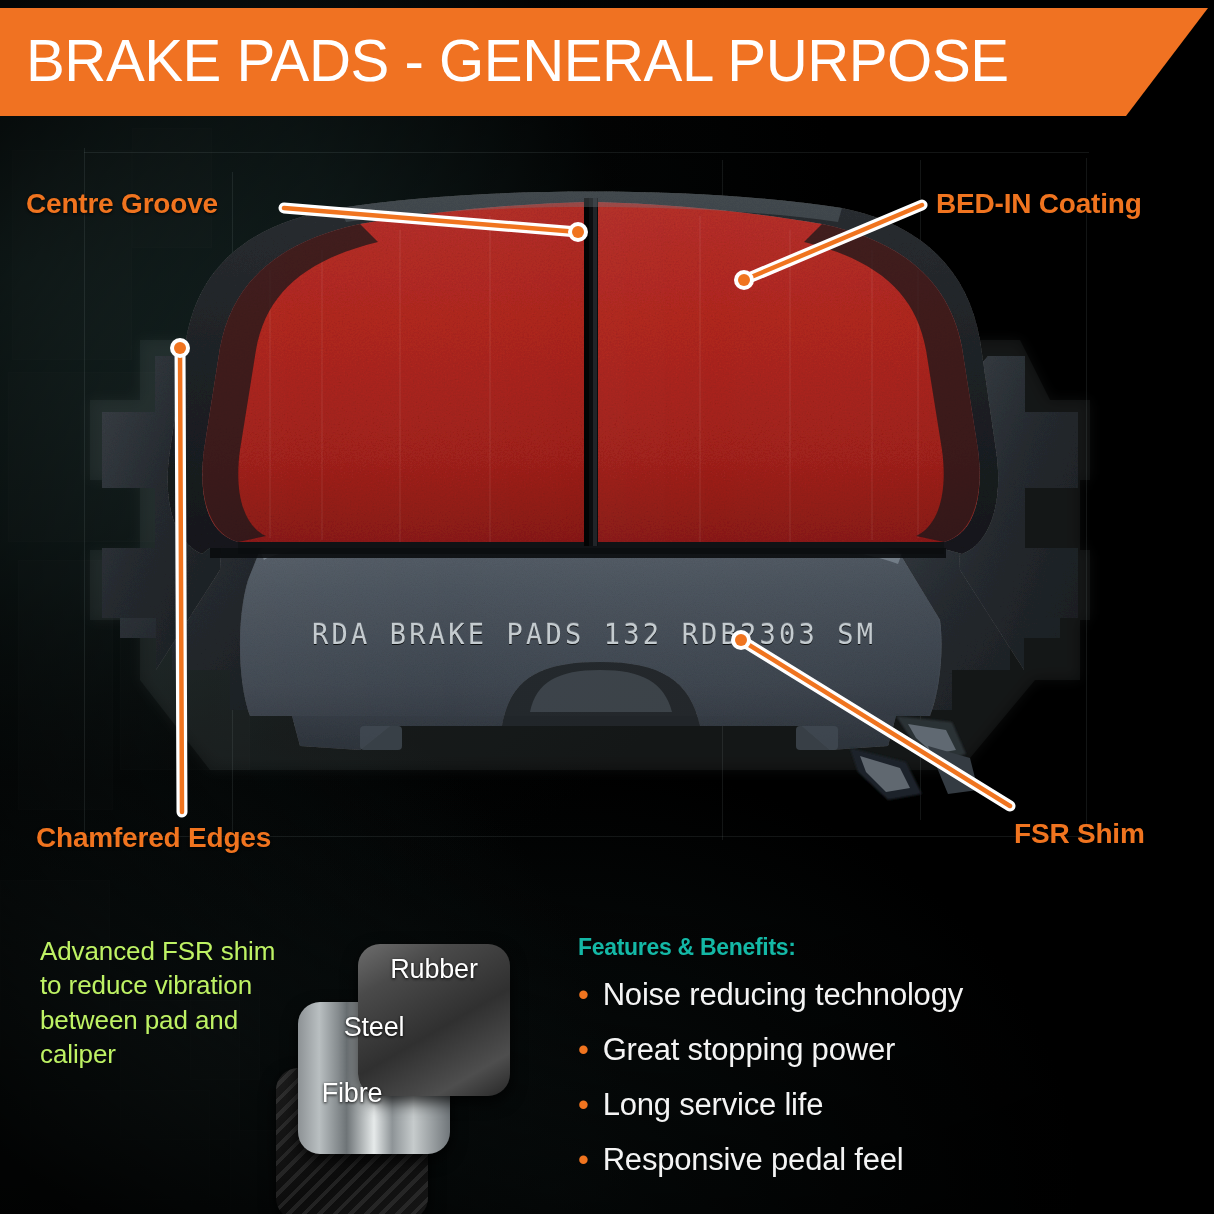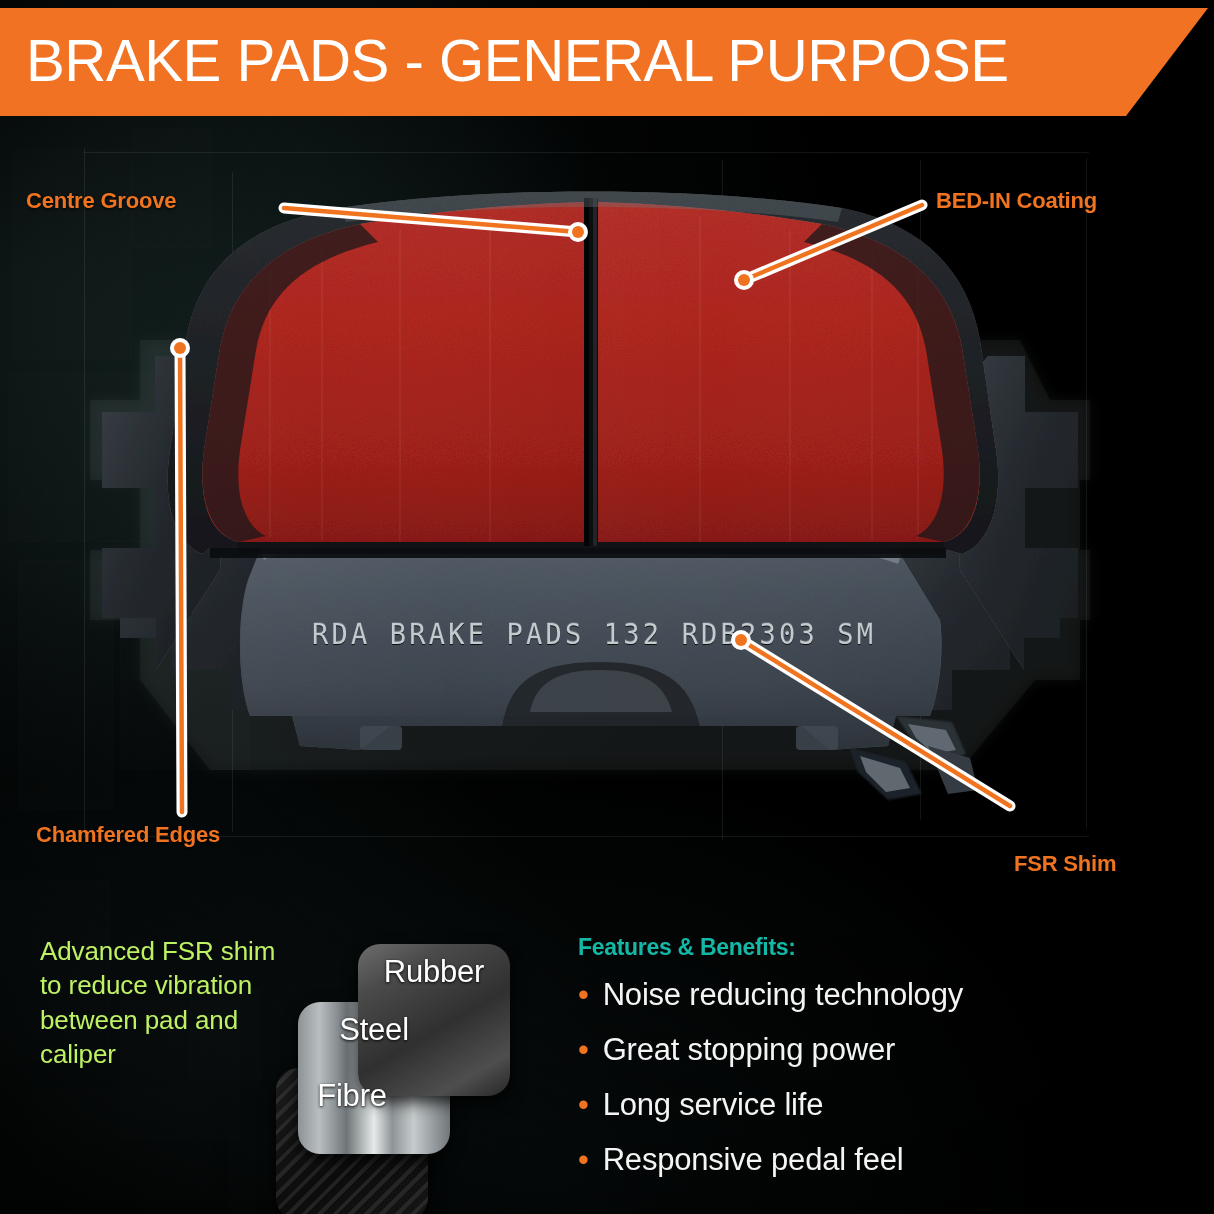--- a/index.html
+++ b/index.html
@@ -97,30 +97,30 @@
     text-shadow: 0 1px 0 rgba(0,0,0,0.85), 0 -1px 0 rgba(255,255,255,0.18);
     white-space: nowrap;
     opacity: 0.92;
     transform: scaleY(1.06);
   }
 
   
   .callout {
     position: absolute;
     color: #f0741f;
-    font-size: 22px;
+    font-size: 28px;
     font-weight: 700;
     white-space: nowrap;
     letter-spacing: -0.2px;
     text-shadow: 0 1px 3px rgba(0,0,0,0.9);
   }
   .co-centre-groove { left: 26px;  top: 188px; }
   .co-bedin        { left: 936px; top: 188px; }
   .co-chamfered    { left: 36px;  top: 822px; }
-  .co-fsr          { left: 1014px; top: 818px; margin-top: 33px; }
+  .co-fsr          { left: 1014px; top: 818px; }
 
   
   .leaders { position: absolute; left: 0; top: 0; width: 1214px; height: 1214px; pointer-events: none; }
 
   
   .desc {
     position: absolute;
     left: 40px; top: 934px;
     width: 300px;
     color: #bef264;
@@ -134,21 +134,21 @@
   .sw {
     position: absolute;
     border-radius: 22px;
     display: flex;
     align-items: flex-start;
     justify-content: center;
     overflow: hidden;
   }
   .sw-label {
     color: #ffffff;
-    font-size: 31px;
+    font-size: 27px;
     letter-spacing: -0.2px;
     text-shadow: 0 1px 3px rgba(0,0,0,0.95);
     position: relative;
     z-index: 3;
     padding-top: 10px;
   }
   .sw-rubber {
     left: 122px; top: 14px; width: 152px; height: 152px;
     background: linear-gradient(150deg, #6d6d6d 0%, #4a4a4a 22%, #303030 55%, #4e4e4e 82%, #272727 100%);
     box-shadow: 0 6px 16px rgba(0,0,0,0.8);

